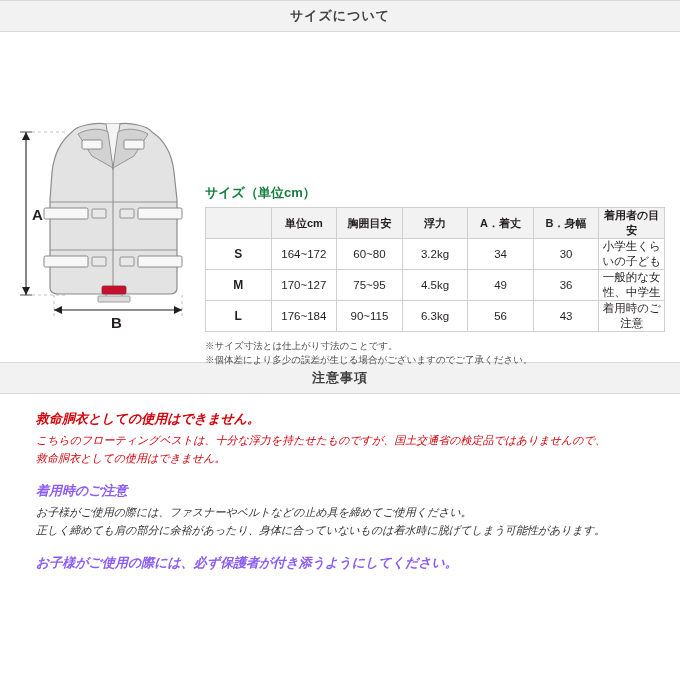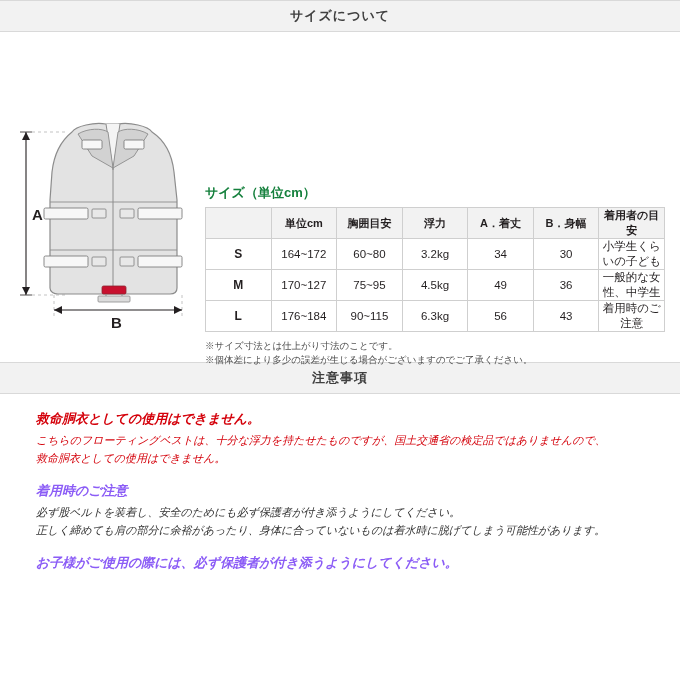--- a/index.html
+++ b/index.html
@@ -263,21 +263,21 @@
       <div class="head red">救命胴衣としての使用はできません。</div>
       <p>
         <span class="red">こちらのフローティングベストは、十分な浮力を持たせたものですが、国土交通省の検定品ではありませんので、</span><br>
         <span class="red">救命胴衣としての使用はできません。</span>
       </p>
     </div>
 
     <div class="caution-block">
       <div class="head dark">着用時のご注意</div>
       <p>
-        <span>必ず股ベルトを装着し、安全のためにも必ず保護者が付き添うようにしてください。</span><br>
+        <span>お子様がご使用の際には、ファスナーやベルトなどの止め具を締めてご使用ください。</span><br>
         <span>正しく締めても肩の部分に余裕があったり、身体に合っていないものは着水時に脱げてしまう可能性があります。</span>
       </p>
     </div>
 
     <div class="caution-block">
       <div class="head dark">お子様がご使用の際には、必ず保護者が付き添うようにしてください。</div>
     </div>
 
   </div>
 </div>

